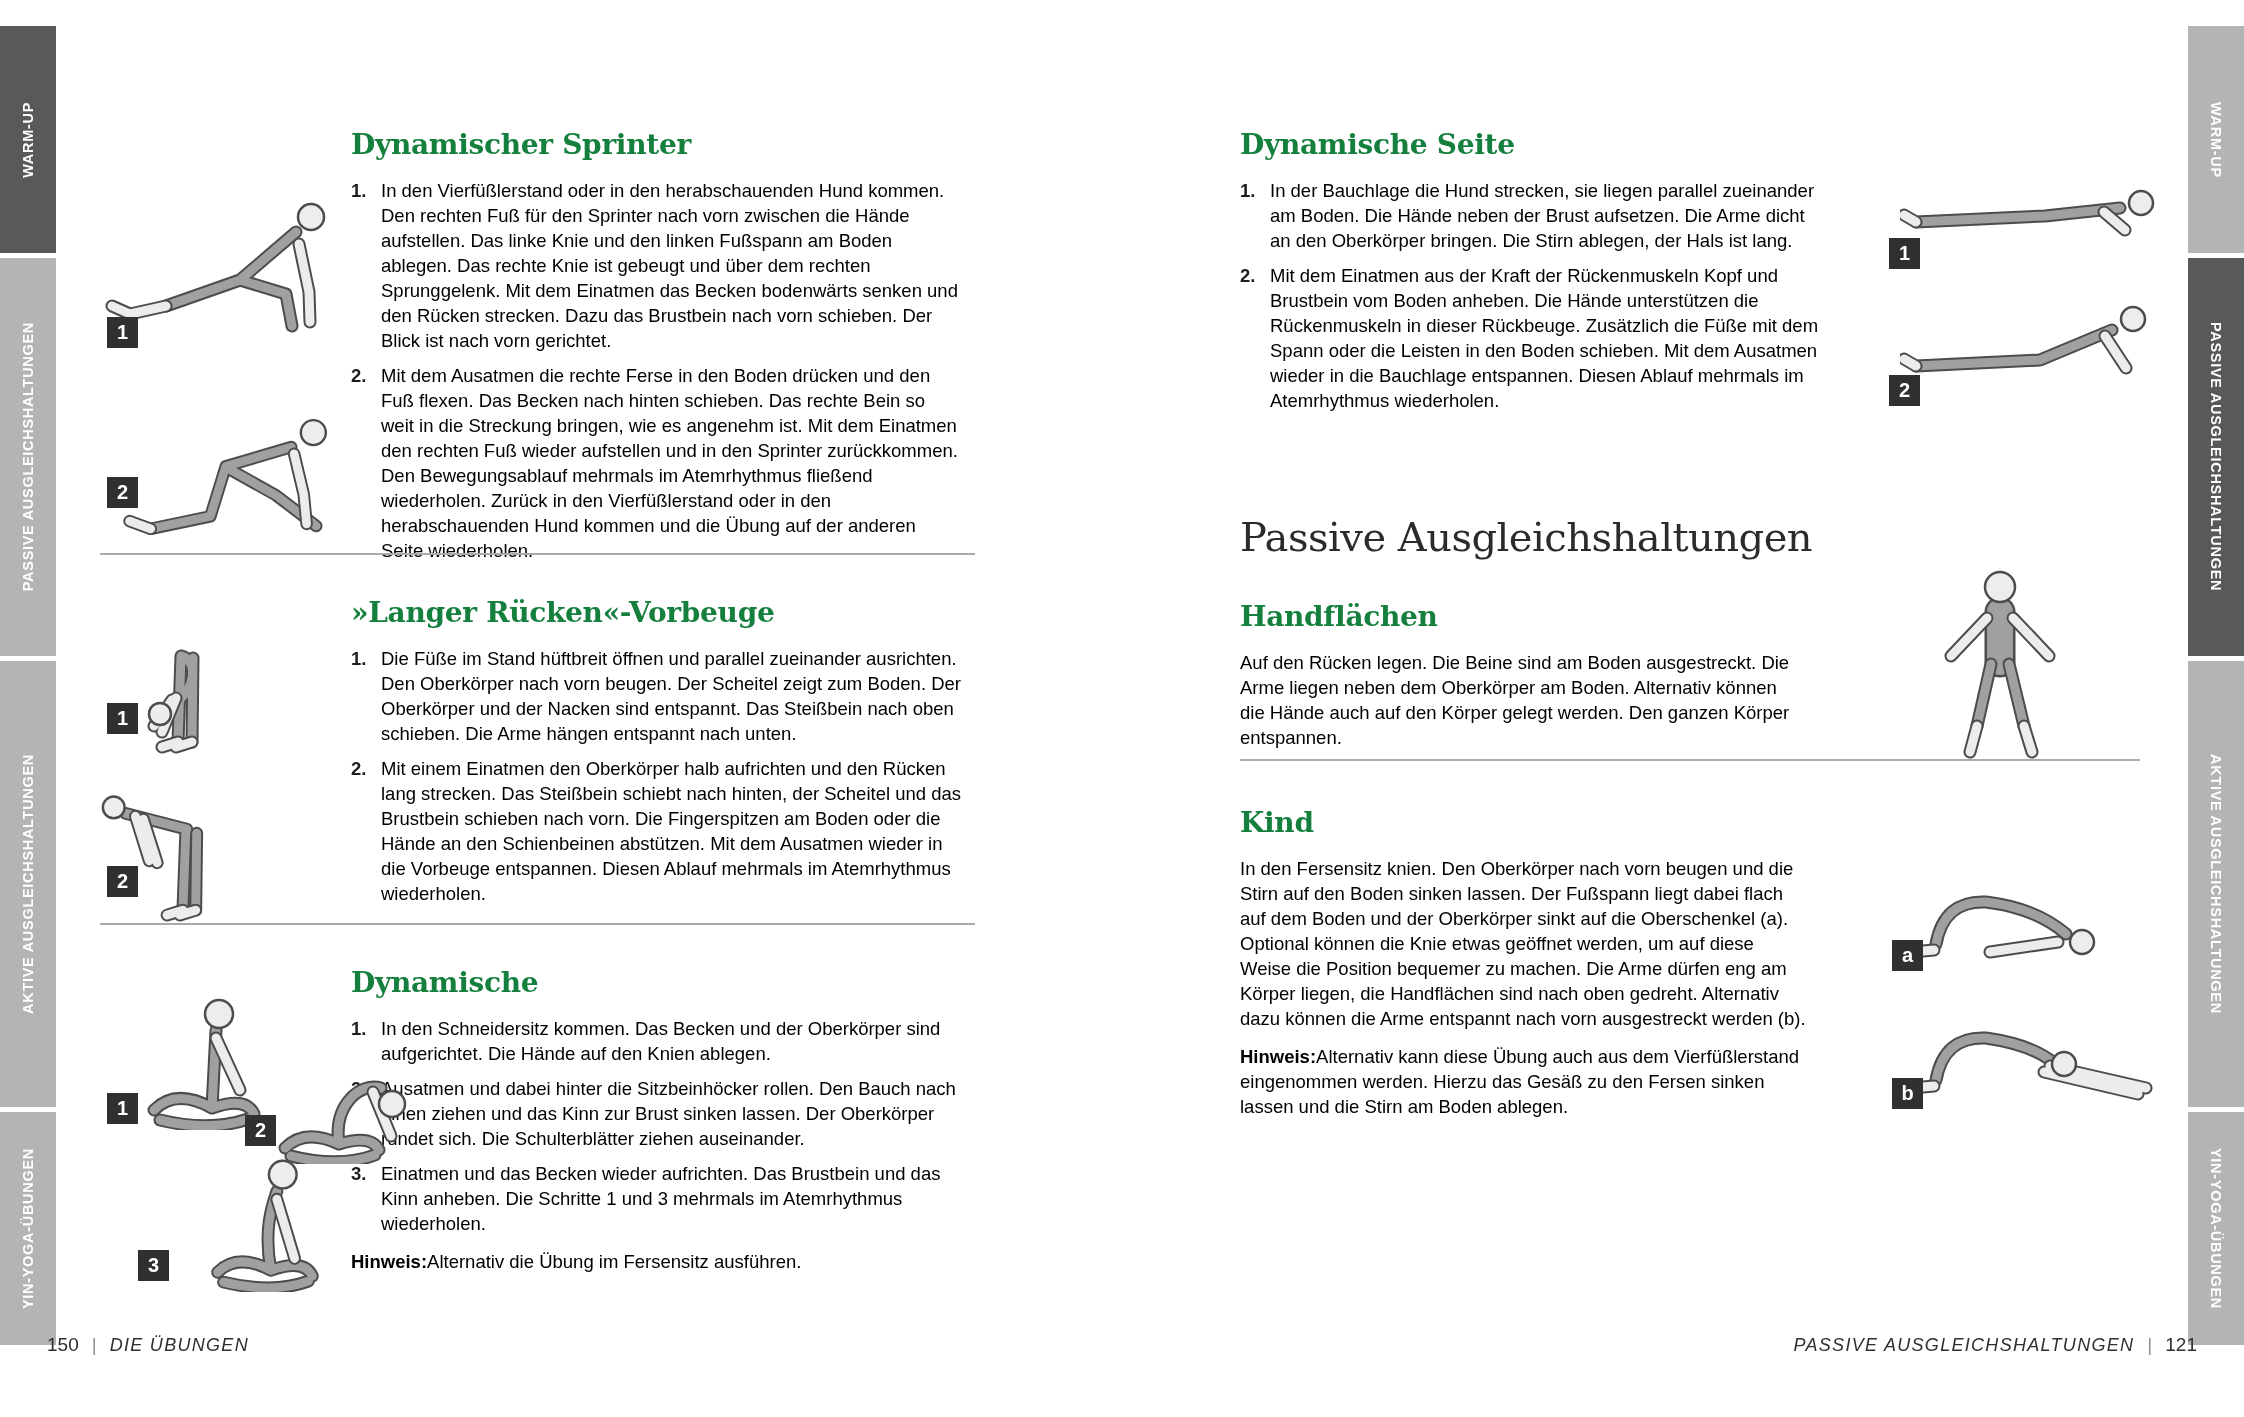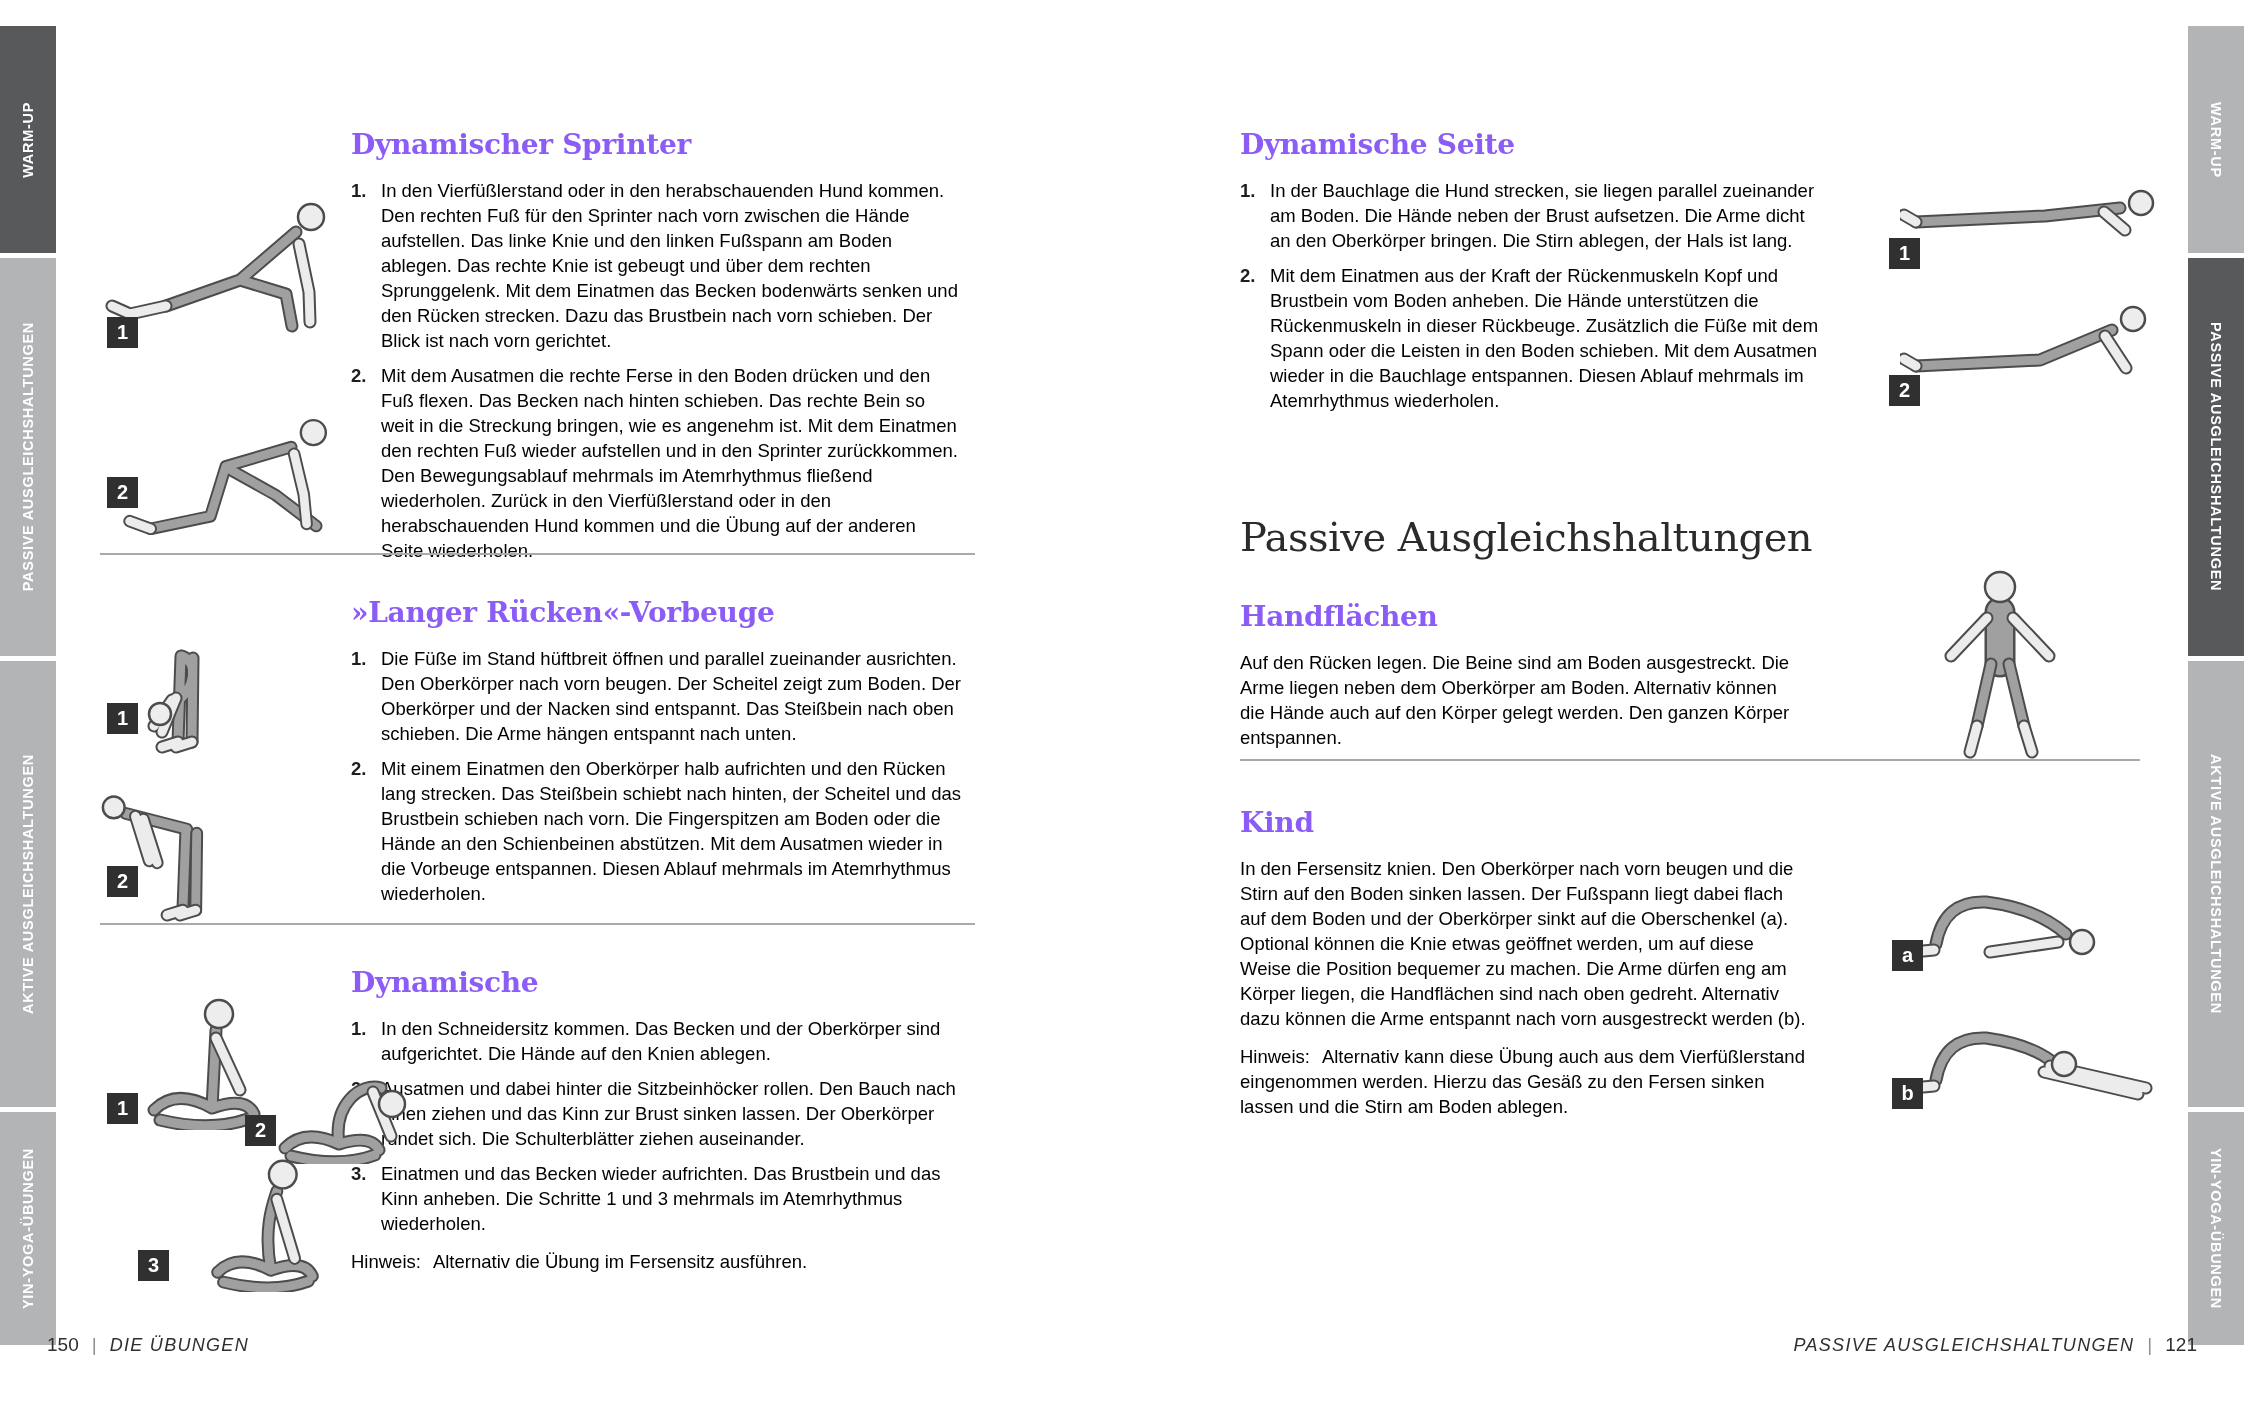--- a/index.html
+++ b/index.html
@@ -7,26 +7,26 @@
           font-family:"Liberation Sans",sans-serif;}
   
   .tab{position:absolute;width:56px;display:flex;align-items:center;justify-content:center;}
   .tab.dark{background:#58595b;}
   .tab.light{background:#b3b4b6;}
   .tab .vtxt{color:#ffffff;font:600 14.5px "Liberation Sans",sans-serif;letter-spacing:.7px;
              writing-mode:vertical-rl;white-space:nowrap;}
   .tab.lft .vtxt{transform:rotate(180deg);}
   
   .sec{position:absolute;}
-  .sec h2{font:700 28px/34px "DejaVu Serif",serif;color:#8b5cf6;margin:0 0 16px 0;letter-spacing:-.3px;}
+  .sec h2{font:700 28px/34px "DejaVu Serif",serif;color:#15803d;margin:0 0 16px 0;letter-spacing:-.3px;}
   .step{display:grid;grid-template-columns:30px 1fr;margin-bottom:10px;}
   .num{font:700 18.5px/25px "Liberation Sans",sans-serif;color:#1e1e1e;}
   .txt,.para{font:400 18.5px/25px "Liberation Sans",sans-serif;color:#000000;margin:0;}
   .hinweis{margin-top:13px;}
-  .hinweis b{font-weight:400;margin-right:12px;}
+  .hinweis b{font-weight:700;margin-right:0;}
   .bigh{position:absolute;font:400 40px/48px "DejaVu Serif",serif;color:#2b2b2b;letter-spacing:-.5px;}
   .divider{position:absolute;height:2px;background:#aaaaaa;}
   
   .badge{position:absolute;width:31px;height:31px;background:#303030;color:#fff;
          font:700 20px/31px "Liberation Sans",sans-serif;text-align:center;}
   
   .fig{position:absolute;}
   .fig path{fill:none;stroke-linecap:round;stroke-linejoin:round;}
   .fig .o{stroke:#4c4c4c;stroke-width:13;}
   .fig .iS{stroke:#ececec;stroke-width:9;}

